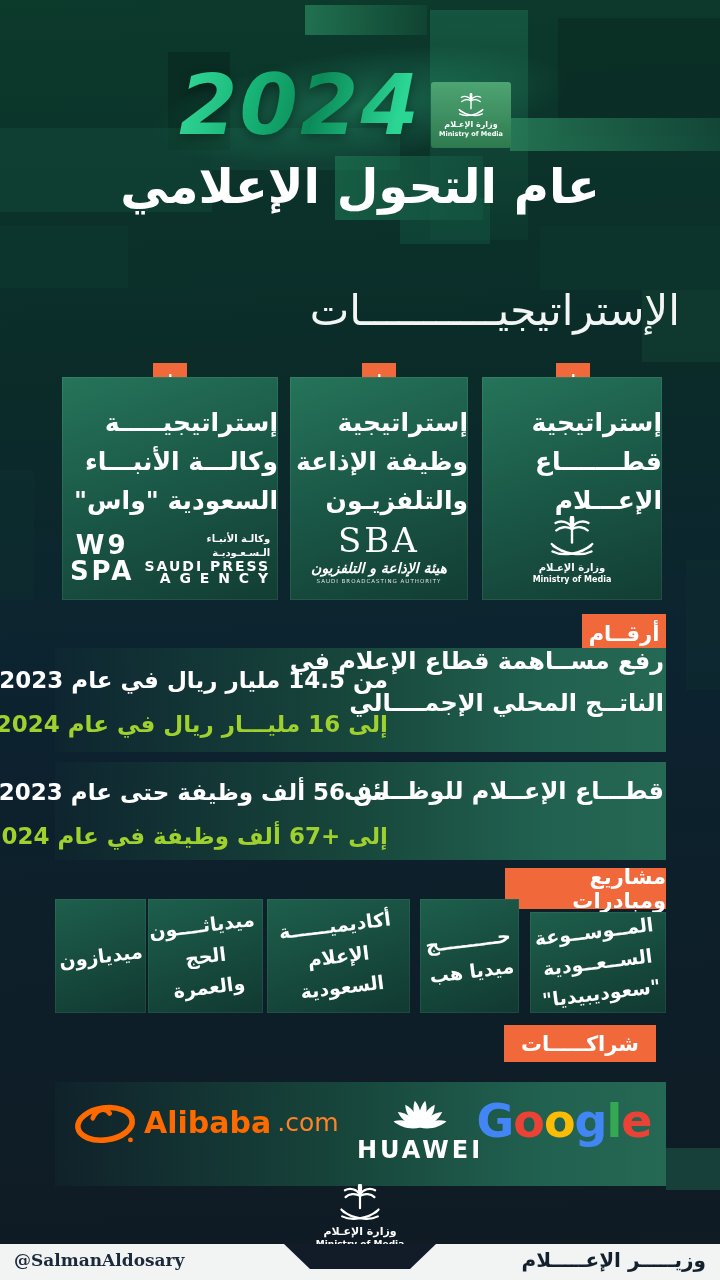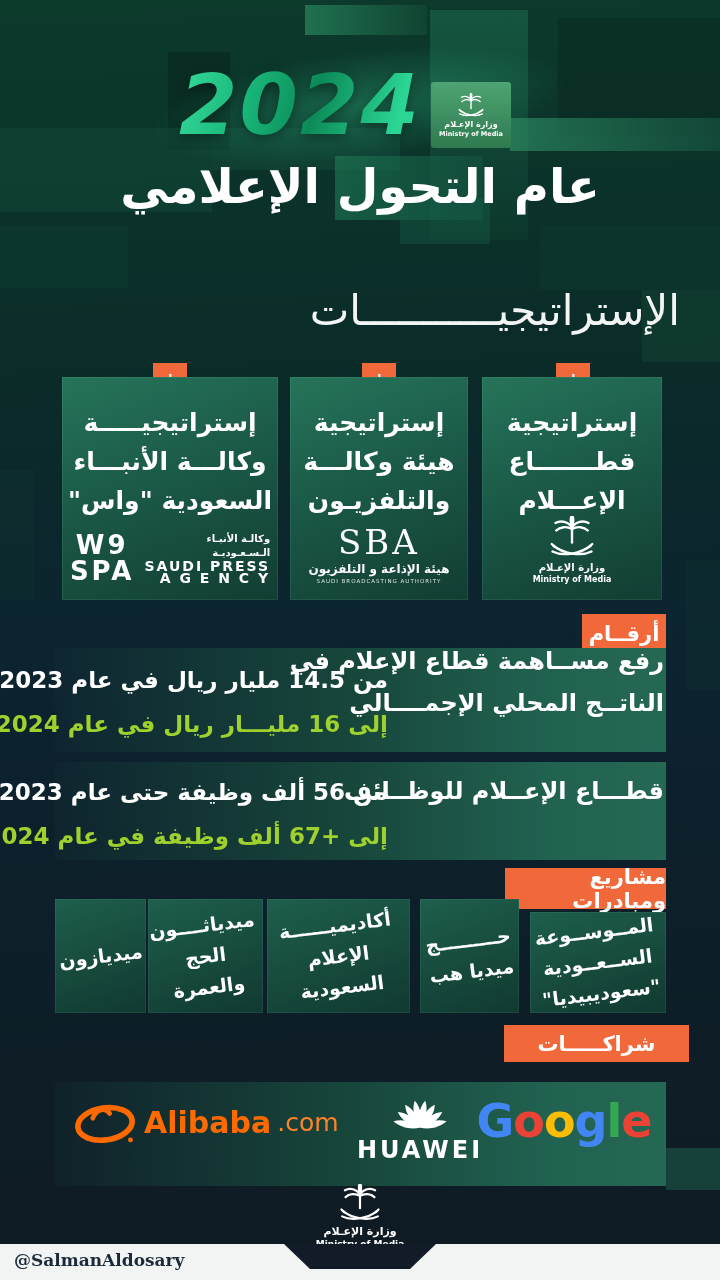--- a/index.html
+++ b/index.html
@@ -32,31 +32,31 @@
   .h2{
     position:absolute;left:40px;top:286px;width:640px;text-align:right;
     color:#f2f5f4;font-size:42px;font-weight:400;
   }
   .scard{
     position:absolute;top:377px;height:223px;
     background:linear-gradient(160deg,#26745a 0%,#1b5a48 45%,#123d33 100%);
     box-shadow:inset 0 0 0 1px rgba(130,210,180,.12);
   }
   .scard .stitle{
-    position:absolute;top:26px;left:0;right:0;text-align:center;
+    position:absolute;top:26px;left:0;right:0;text-align:right;
     color:#fff;font-size:25px;font-weight:700;line-height:39px;
   }
   .arrowbox{
     position:absolute;top:363px;width:34px;height:34px;background:#f1693b;
     display:flex;align-items:center;justify-content:center;
     color:#fff;font-size:18px;font-weight:700;
   }
   .logo-stack{position:absolute;left:0;right:0;bottom:16px;display:flex;flex-direction:column;align-items:center;gap:2px;color:#fff;text-align:center;}
   .sba-word{font-family:"DejaVu Serif",serif;font-size:34px;letter-spacing:3px;font-weight:400;line-height:36px;}
-  .sba-ar{font-size:12px;font-weight:700;}
+  .sba-ar{font-size:14px;font-weight:700;font-style:italic;}
   .sba-en{font-size:5.5px;letter-spacing:1px;opacity:.85;}
   .spa-row{display:flex;align-items:center;gap:10px;}
   .spa-blocks{display:flex;flex-direction:column;line-height:26px;font-weight:800;font-size:26px;letter-spacing:3px;}
   .spa-texts{display:flex;flex-direction:column;text-align:right;}
   .spa-ar{font-size:10px;font-weight:700;line-height:14px;}
   .spa-en{font-size:14px;font-weight:700;letter-spacing:2px;line-height:12px;}
   .tab{
     position:absolute;background:#f1693b;color:#fff;font-weight:700;
     display:flex;align-items:center;justify-content:center;font-size:21px;
   }
@@ -161,21 +161,21 @@
           <use href="#emblem"></use>
         </svg>
       <div class="ar" style="font-size:10px;font-weight:700">وزارة الإعـلام</div>
       <div style="font-size:8px;font-weight:700">Ministry of Media</div>
     </div>
   </div>
 
   <div class="scard" style="left:290px;width:178px">
     <div class="stitle ar">
       <div>إستراتيجية</div>
-      <div>هيئة وكالـــة</div>
+      <div>وظيفة الإذاعة</div>
       <div>والتلفزيـون</div>
     </div>
     <div class="logo-stack">
       <div class="sba-word">SBA</div>
       <div class="sba-ar ar">هيئة الإذاعة و التلفزيون</div>
       <div class="sba-en">SAUDI BROADCASTING AUTHORITY</div>
     </div>
   </div>
 
   <div class="scard" style="left:62px;width:216px">
@@ -247,21 +247,21 @@
       <div>ميدياثــــون</div>
       <div>الحج والعمرة</div>
     </div>
   </div>
   <div class="pcard" style="left:55px;top:899px;width:91px;height:114px">
     <div class="ptext ar">
       <div>ميديازون</div>
     </div>
   </div>
 
-  <div class="tab ar" style="left:504px;top:1025px;width:185px;height:37px">شراكـــــات</div>
+  <div class="tab ar" style="left:504px;top:1025px;width:152px;height:37px">شراكـــــات</div>
   <div class="panel" style="top:1082px;height:104px"></div>
 
   <div class="alibaba">
     <svg viewBox="0 0 70 50" width="66" height="48">
       <ellipse cx="35" cy="27" rx="29" ry="17" fill="none" stroke="#ff6a00" stroke-width="6" transform="rotate(-8 35 27)"></ellipse>
       <path d="M22 21 C26 11 36 9 40 16" fill="none" stroke="#ff6a00" stroke-width="5" stroke-linecap="round"></path>
       <circle cx="62" cy="44" r="2.6" fill="#ff6a00"></circle>
     </svg>
     <span class="aword">Alibaba</span>
       <span class="acom">.com</span>
@@ -288,14 +288,15 @@
   <div class="f-emblem">
     <svg viewBox="0 0 64 58" width="44" height="40">
         <use href="#emblem"></use>
       </svg>
     <div class="ar-s ar">وزارة الإعـلام</div>
     <div class="en-s">Ministry of Media</div>
   </div>
   <div class="f-strip"></div>
   <div class="f-trap"></div>
   <div class="f-handle">@SalmanAldosary</div>
+  <div class="f-minister ar">وزيـــــر الإعـــــلام</div>
 
 </div>
 
 </body></html>

